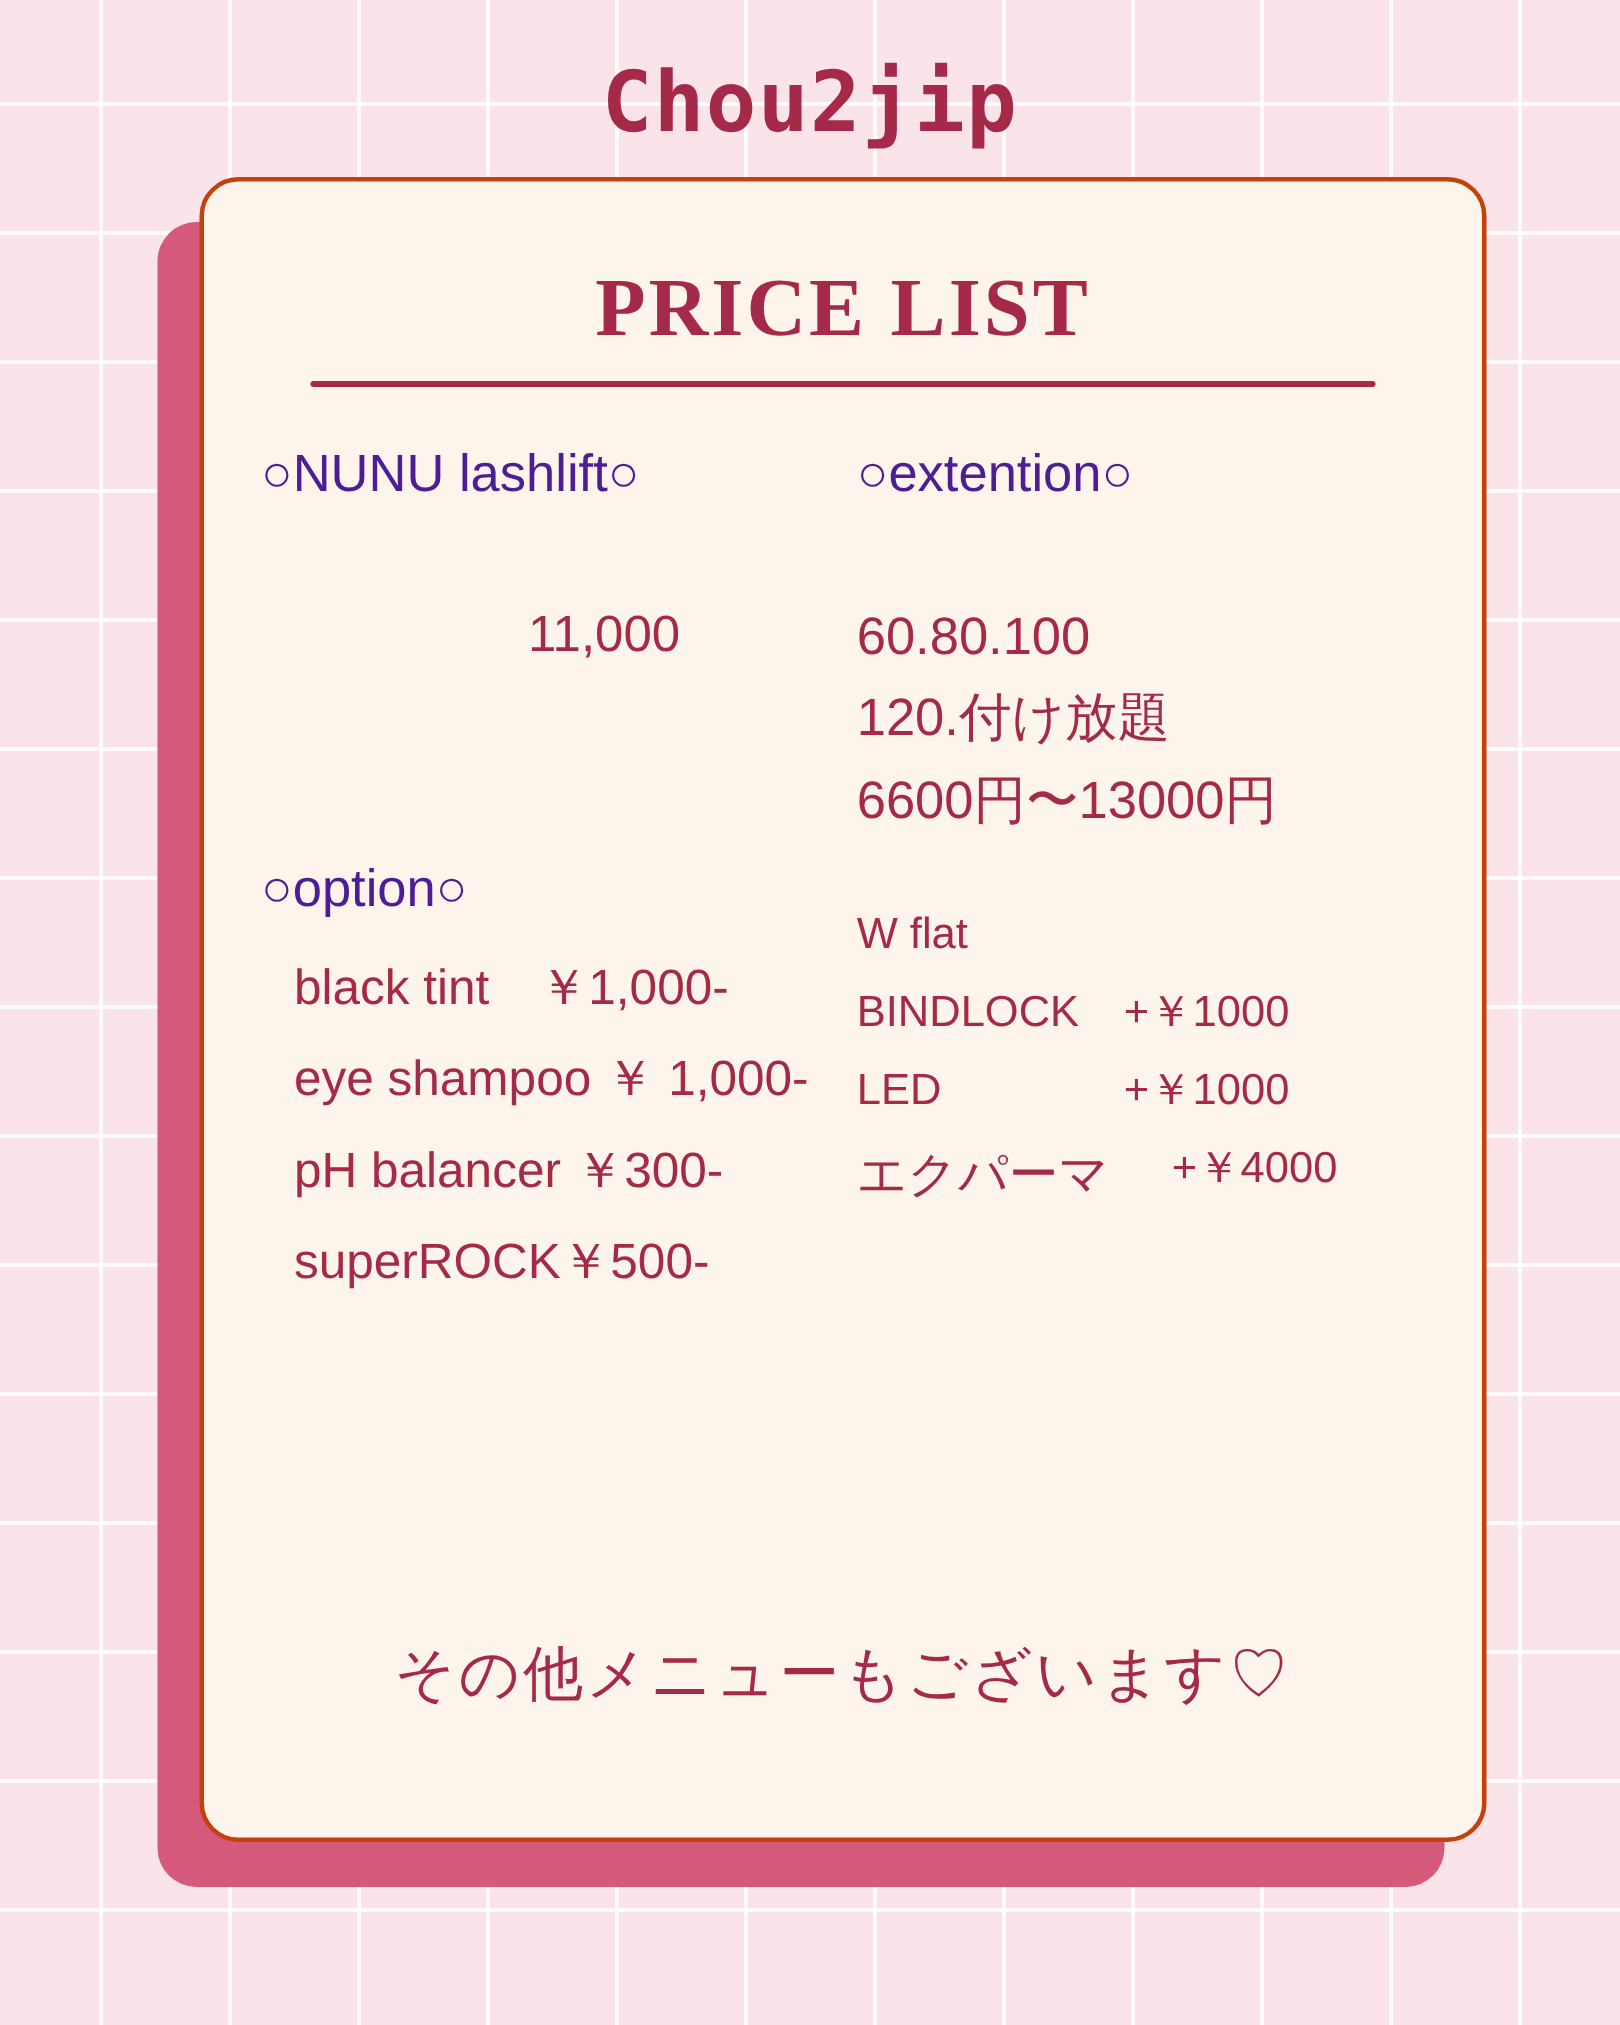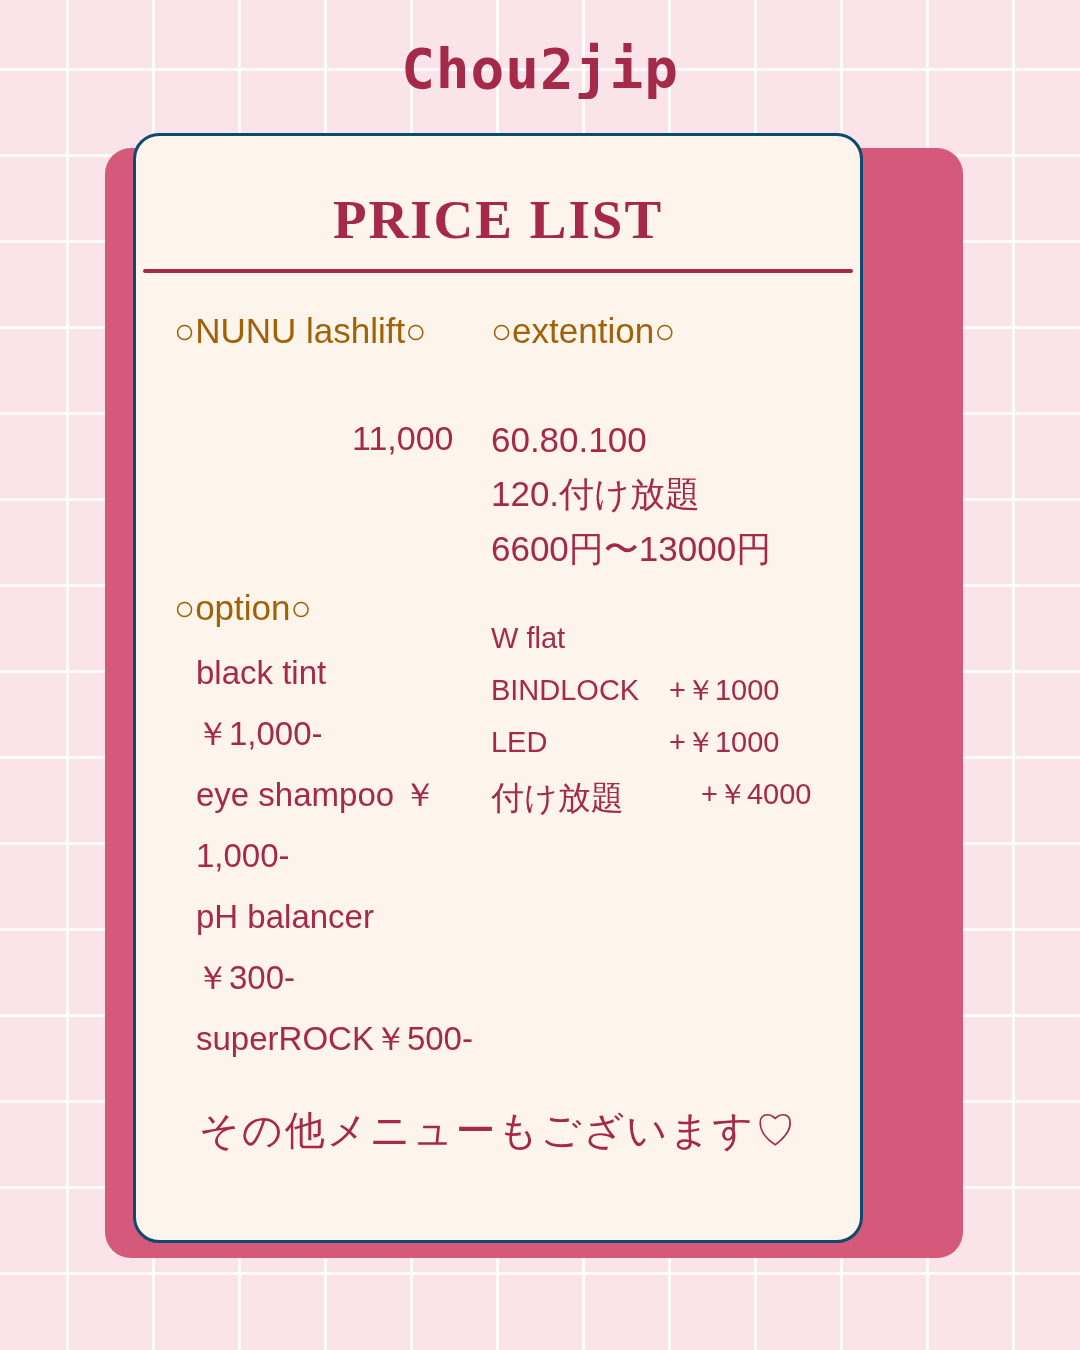--- a/index.html
+++ b/index.html
@@ -47,25 +47,25 @@
     left: 105px;
     top: 148px;
     width: 858px;
     height: 1110px;
     background: #d4597a;
     border-radius: 26px;
   }
   #card {
     position: absolute;
     left: 133px;
-    top: 133px;
-    width: 730px;
+    top: 118px;
+    width: 858px;
     height: 1110px;
     background: #fdf4ec;
-    border: 3px solid #0c4a6e;
+    border: 3px solid #c2410c;
     border-radius: 26px;
     box-sizing: border-box;
   }
 
   #price-list-title {
     text-align: center;
     font-family: "Liberation Serif", serif;
     font-weight: bold;
     font-size: 55px;
     color: #a52a4a;
@@ -93,21 +93,21 @@
     box-sizing: border-box;
   }
   .col-right {
     width: 438px;
     padding-left: 18px;
     box-sizing: border-box;
   }
 
   .section-head {
     font-size: 35px;
-    color: #a16207;
+    color: #4c1d95;
     font-family: "Liberation Sans", sans-serif;
     letter-spacing: 0px;
     white-space: nowrap;
   }
 
   .lash-lines {
     margin-top: 56px;
     color: #a52a4a;
     font-size: 34px;
     line-height: 1.85;
@@ -210,21 +210,21 @@
         </div>
         <div class="addon-row">
           <span class="addon-name">BINDLOCK</span>
           <span class="addon-price">+￥1000</span>
         </div>
         <div class="addon-row">
           <span class="addon-name">LED</span>
           <span class="addon-price">+￥1000</span>
         </div>
         <div class="addon-row jp">
-          <span class="addon-name">付け放題</span>
+          <span class="addon-name">エクパーマ</span>
           <span class="addon-price">+￥4000</span>
         </div>
       </div>
 
     </div>
   </div>
 
   <div id="footer-note">その他メニューもございます♡</div>
 
 </div>

